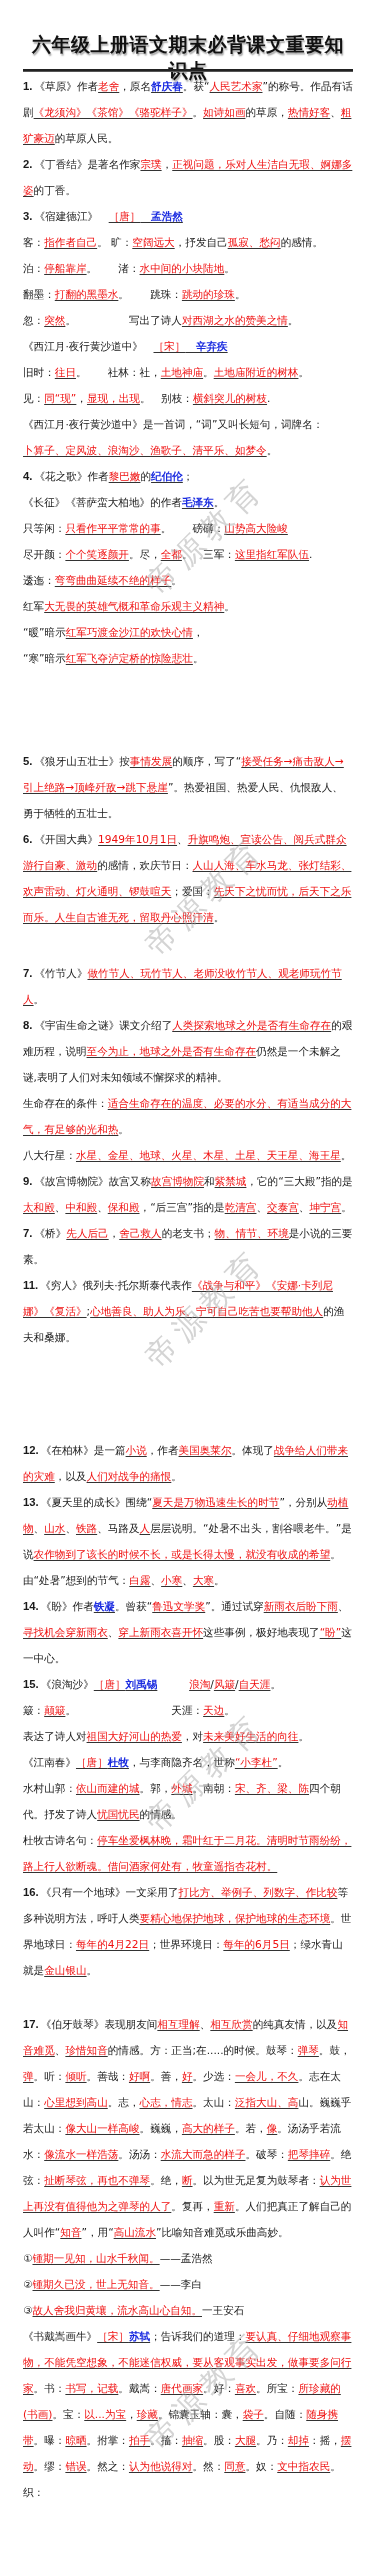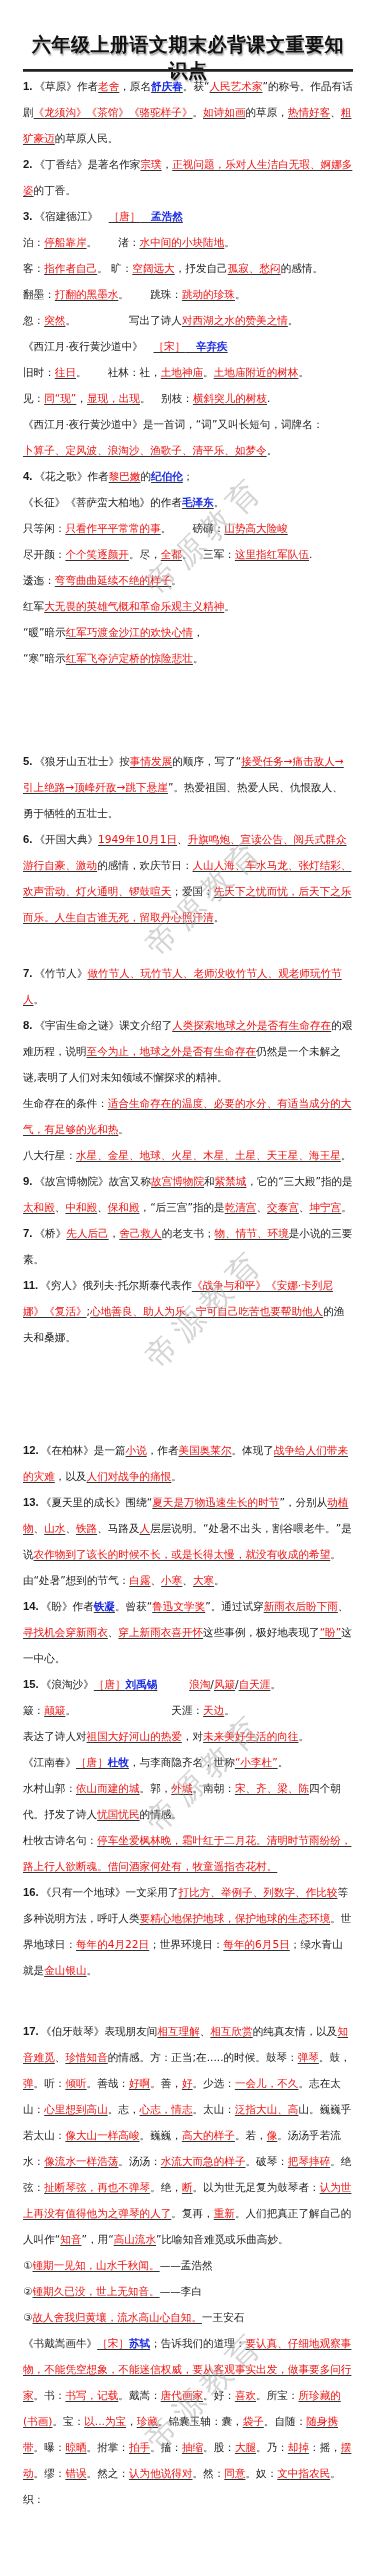--- a/index.html
+++ b/index.html
@@ -30,22 +30,22 @@
   <div class="title-rule2"></div>
   <div id="content" style="position: absolute; left: 0px; top: 73px; width: 330px;">
       <div style="font-size: 10.6px; line-height: 26px;">
         <div class="line"><span class="num">1.</span><span>《草原》作者</span><span class="r">老舍</span><span>，原名</span><span class="b">舒庆春</span><span>。获“</span><span class="r">人民艺术家</span><span>”的称号。作品有话剧</span><span class="r">《龙须沟》《茶馆》《骆驼样子》</span><span>。</span><span class="r">如诗如画</span><span>的草原，</span><span class="r">热情好客</span><span>、</span><span class="r">粗犷豪迈</span><span>的草原人民。</span></div>
       </div>
       <div style="font-size: 10.6px; line-height: 26px;">
         <div class="line"><span class="num">2.</span><span>《丁香结》是著名作家</span><span class="r">宗璞</span><span>，</span><span class="r">正视问题，乐对人生洁白无瑕、婀娜多姿</span><span>的丁香。</span></div>
       </div>
       <div style="font-size: 10.6px; line-height: 26px;">
         <div class="line"><span class="num">3.</span><span>《宿建德江》　</span><span class="r">［唐］</span><span class="b">　孟浩然</span></div>
+        <div class="line"><span>客：</span><span class="r">指作者自己</span><span>。 旷：</span><span class="r">空阔远大</span><span>，抒发自己</span><span class="r">孤寂、愁闷</span><span>的感情。</span></div>
         <div class="line"><span>泊：</span><span class="r">停船靠岸</span><span>。　　渚：</span><span class="r">水中间的小块陆地</span><span>。</span></div>
-        <div class="line"><span>客：</span><span class="r">指作者自己</span><span>。 旷：</span><span class="r">空阔远大</span><span>，抒发自己</span><span class="r">孤寂、愁闷</span><span>的感情。</span></div>
         <div class="line"><span>翻墨：</span><span class="r">打翻的黑墨水</span><span>。　　跳珠：</span><span class="r">跳动的珍珠</span><span>。</span></div>
         <div class="line"><span>忽：</span><span class="r">突然</span><span>。　　　　　写出了诗人</span><span class="r">对西湖之水的赞美之情</span><span>。</span></div>
         <div class="line"><span>《西江月·夜行黄沙道中》　</span><span class="r">［宋］</span><span class="b">　辛弃疾</span></div>
         <div class="line"><span>旧时：</span><span class="r">往日</span><span>。　　社林：社，</span><span class="r">土地神庙</span><span>。</span><span class="r">土地庙附近的树林</span><span>。</span></div>
         <div class="line"><span>见：</span><span class="r">同“现”</span><span>，</span><span class="r">显现，出现</span><span>。　别枝：</span><span class="r">横斜突儿的树枝</span><span>.</span></div>
         <div class="line"><span>《西江月·夜行黄沙道中》是一首词，“词”又叫长短句，词牌名：</span></div>
         <div class="line"><span class="r">卜算子、定风波、浪淘沙、渔歌子、清平乐、如梦令</span><span>。</span></div>
       </div>
       <div style="font-size: 10.6px; line-height: 26px;">
         <div class="line"><span class="num">4.</span><span>《花之歌》作者</span><span class="r">黎巴嫩</span><span>的</span><span class="b">纪伯伦</span><span>；</span></div>
@@ -93,21 +93,21 @@
         <div class="line"><span class="num">15.</span><span>《浪淘沙》</span><span class="r">［唐］</span><span class="b">刘禹锡</span><span>　　　</span><span class="r">浪淘</span><span>/</span><span class="r">风簸</span><span>/</span><span class="r">自天涯</span><span>。</span></div>
         <div class="line"><span>簸：</span><span class="r">颠簸</span><span>。　　　　　　　　　天涯：</span><span class="r">天边</span><span>。</span></div>
         <div class="line"><span>表达了诗人对</span><span class="r">祖国大好河山的热爱</span><span>，对</span><span class="r">未来美好生活的向往</span><span>。</span></div>
         <div class="line"><span>《江南春》</span><span class="r">［唐］</span><span class="b">杜牧</span><span>，与李商隐齐名，世称</span><span class="r">“小李杜”</span><span>。</span></div>
         <div class="line"><span>水村山郭：</span><span class="r">依山而建的城</span><span>。郭，</span><span class="r">外城</span><span>。南朝：</span><span class="r">宋、齐、梁、陈</span><span>四个朝代。抒发了诗人</span><span class="r">忧国忧民</span><span>的情感。</span></div>
         <div class="line"><span>杜牧古诗名句：</span><span class="r">停车坐爱枫林晚，霜叶红于二月花。清明时节雨纷纷，路上行人欲断魂。借问酒家何处有，牧童遥指杏花村。</span></div>
       </div>
       <div style="font-size: 10.6px; line-height: 26px;">
         <div class="line"><span class="num">16.</span><span>《只有一个地球》一文采用了</span><span class="r">打比方、举例子、列数字、作比较</span><span>等多种说明方法，呼吁人类</span><span class="r">要精心地保护地球，保护地球的生态环境</span><span>。世界地球日：</span><span class="r">每年的4月22日</span><span>；世界环境日：</span><span class="r">每年的6月5日</span><span>；绿水青山就是</span><span class="r">金山银山</span><span>。</span></div>
       </div>
-      <div style="font-size: 10.6px; line-height: 26px; margin-top: 35px;">
+      <div style="font-size: 10.6px; line-height: 26px; margin-top: 28px;">
         <div class="line"><span class="num">17.</span><span>《伯牙鼓琴》表现朋友间</span><span class="r">相互理解</span><span>、</span><span class="r">相互欣赏</span><span>的纯真友情，以及</span><span class="r">知音难觅</span><span>、</span><span class="r">珍惜知音</span><span>的情感。方：正当;在.....的时候。鼓琴：</span><span class="r">弹琴</span><span>。鼓，</span><span class="r">弹</span><span>。听：</span><span class="r">倾听</span><span>。善哉：</span><span class="r">好啊</span><span>。善，</span><span class="r">好</span><span>。少选：</span><span class="r">一会儿，不久</span><span>。志在太山：</span><span class="r">心里想到高山</span><span>。志，</span><span class="r">心志，情志</span><span>。太山：</span><span class="r">泛指大山、高</span><span>山。巍巍乎若太山：</span><span class="r">像大山一样高峻</span><span>。巍巍，</span><span class="r">高大的样子</span><span>。若，</span><span class="r">像</span><span>。汤汤乎若流水：</span><span class="r">像流水一样浩荡</span><span>。汤汤：</span><span class="r">水流大而急的样子</span><span>。破琴：</span><span class="r">把琴摔碎</span><span>。绝弦：</span><span class="r">扯断琴弦，再也不弹琴</span><span>。绝，</span><span class="r">断</span><span>。以为世无足复为鼓琴者：</span><span class="r">认为世上再没有值得他为之弹琴的人了</span><span>。复再，</span><span class="r">重新</span><span>。人们把真正了解自己的人叫作“</span><span class="r">知音</span><span>”，用“</span><span class="r">高山流水</span><span>”比喻知音难觅或乐曲高妙。</span></div>
         <div class="line"><span>①</span><span class="r">锺期一见知，山水千秋闻。</span><span>——孟浩然</span></div>
         <div class="line"><span>②</span><span class="r">锺期久已没，世上无知音。</span><span>——李白</span></div>
         <div class="line"><span>③</span><span class="r">故人舍我归黄壤，流水高山心自知。</span><span>一王安石</span></div>
         <div class="line"><span>《书戴嵩画牛》</span><span class="r">［宋］</span><span class="b">苏轼</span><span>；告诉我们的道理：</span><span class="r">要认真、仔细地观察事物，不能凭空想象，不能迷信权威，要从客观事实出发，做事要多问行家</span><span>。书：</span><span class="r">书写，记载</span><span>。戴嵩：</span><span class="r">唐代画家</span><span>。好：</span><span class="r">喜欢</span><span>。所宝：</span><span class="r">所珍藏的(书画)</span><span>。宝：</span><span class="r">以...为宝</span><span>，</span><span class="r">珍藏</span><span>。锦囊玉轴：囊，</span><span class="r">袋子</span><span>。自随：</span><span class="r">随身携带</span><span>。曝：</span><span class="r">晾晒</span><span>。拊掌：</span><span class="r">拍手</span><span>。搐：</span><span class="r">抽缩</span><span>。股：</span><span class="r">大腿</span><span>。乃：</span><span class="r">却掉</span><span>：摇，</span><span class="r">摆动</span><span>。缪：</span><span class="r">错误</span><span>。然之：</span><span class="r">认为他说得对</span><span>。然：</span><span class="r">同意</span><span>。奴：</span><span class="r">文中指农民</span><span>。织：</span></div>
       </div>
     </div>
 </div>
 
 <div class="watermark" style="left:129px; top:515px;">帝源教育</div>

